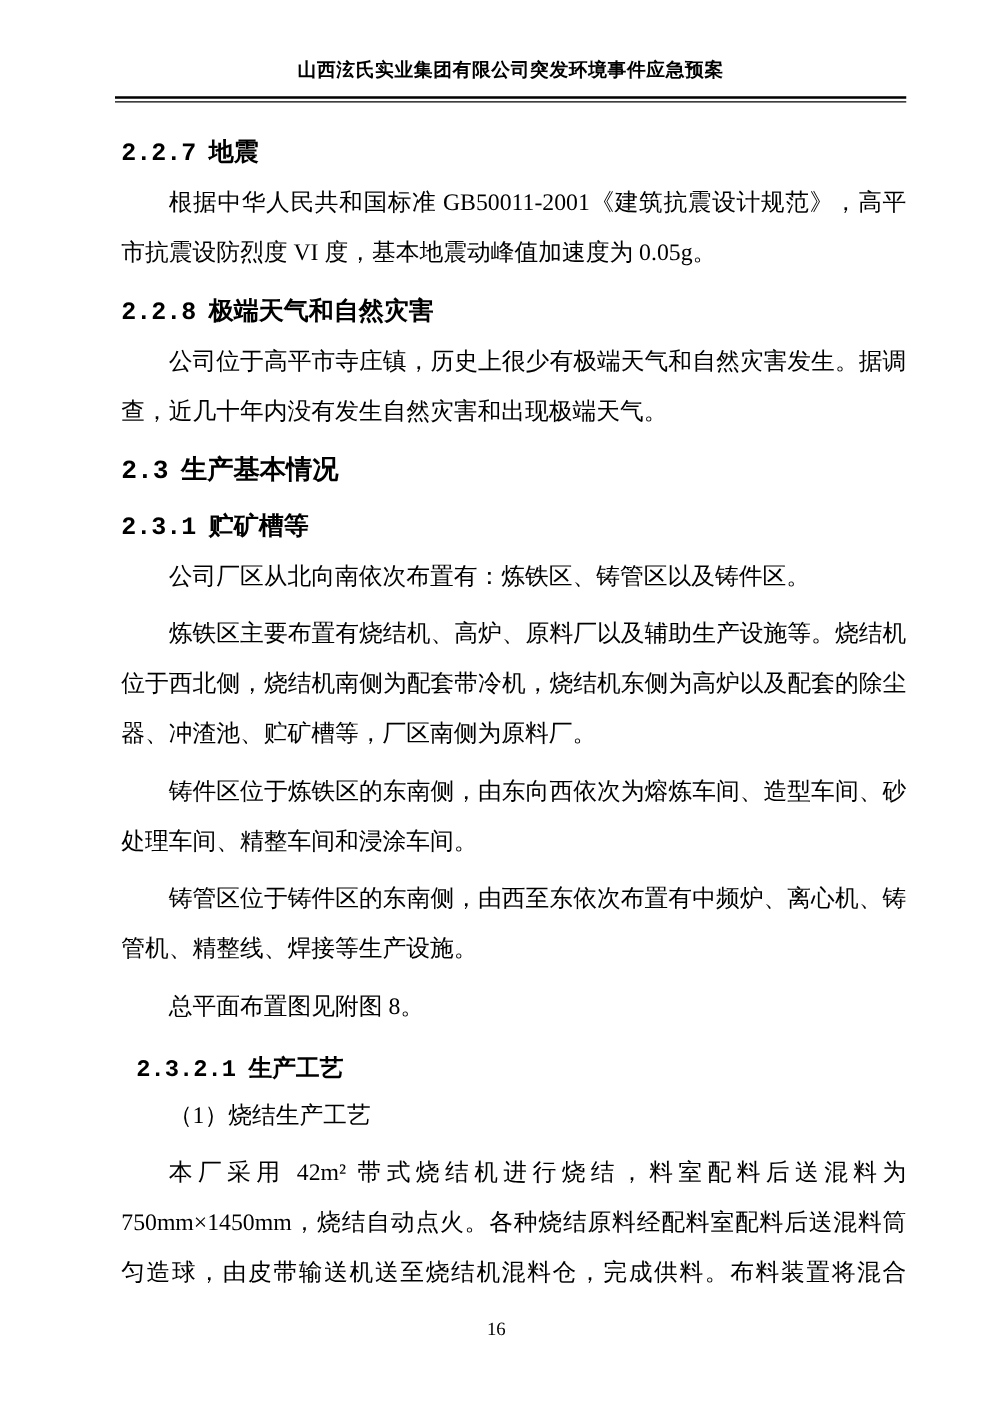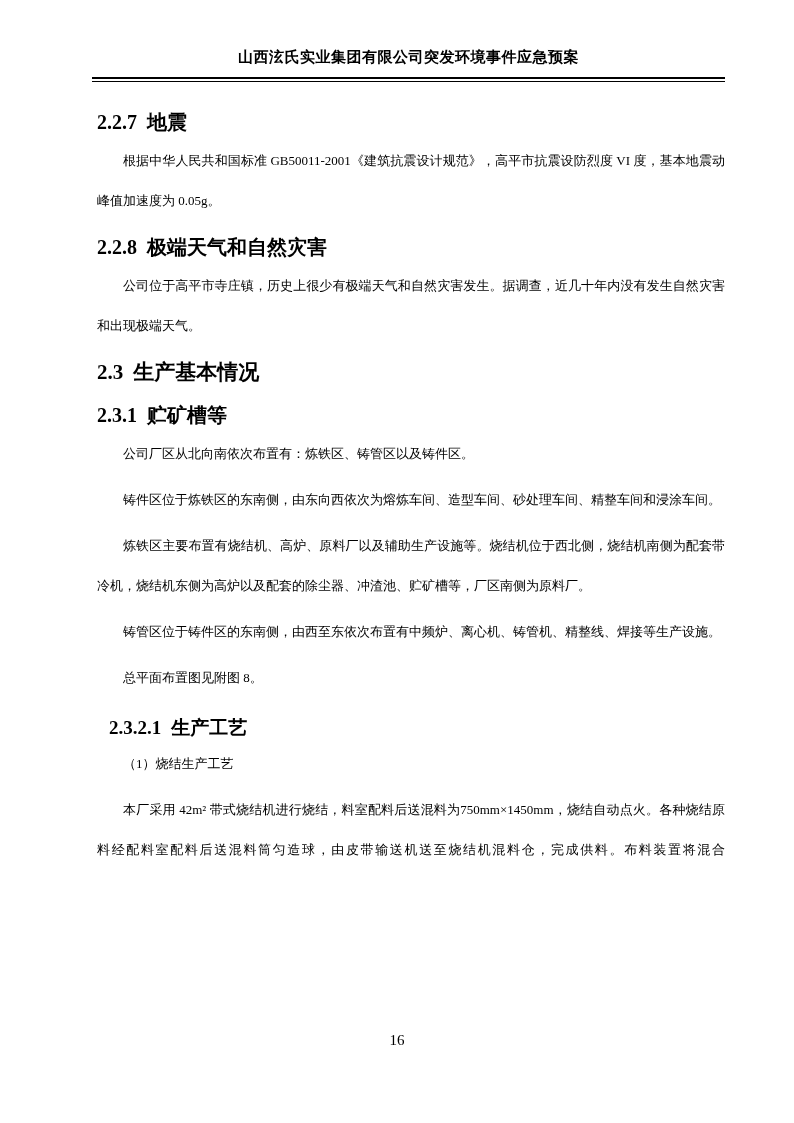--- a/index.html
+++ b/index.html
@@ -56,39 +56,39 @@
   .h3-mid { margin-top: 13px; }
   .h3-sub { margin-top: 16px; }
   .h4 {
     margin: 17px 0 0 12px;
     font-size: 19px;
     line-height: 25px;
     font-weight: bold;
     font-family: "Liberation Sans", "DejaVu Sans", sans-serif;
   }
   .h-num {
-    font-family: Liberation Serif, serif;
+    font-family: Liberation Mono, monospace;
     margin-right: 10px;
   }
   
   .para {
     margin: 6px 0 0 0;
-    font-size: 13px;
+    font-size: 19px;
     line-height: 40px;
     text-align: justify;
     text-indent: 2em;
     font-family: "Liberation Serif", "DejaVu Serif", serif;
   }
   .para.tight { margin-top: 4px; }
   .para.fill-last { text-align-last: justify; }
   
   .doc-footer {
     position: absolute;
     left: 0;
-    top: 1030px;
+    top: 1054px;
     width: 100%;
     text-align: center;
     font-size: 15px;
     line-height: 20px;
     font-family: "Liberation Serif", "DejaVu Serif", serif;
   }
 </style>
 </head>
 <body>
 
@@ -116,23 +116,23 @@
     <div class="h2">
       <span class="h-num">2.3</span><span>生产基本情况</span>
     </div>
 
     <div class="h3 h3-sub">
       <span class="h-num">2.3.1</span><span>贮矿槽等</span>
     </div>
 
     <p class="para">公司厂区从北向南依次布置有：炼铁区、铸管区以及铸件区。</p>
 
+    <p class="para">炼铁区主要布置有烧结机、高炉、原料厂以及辅助生产设施等。烧结机位于西北侧，烧结机南侧为配套带冷机，烧结机东侧为高炉以及配套的除尘器、冲渣池、贮矿槽等，厂区南侧为原料厂。</p>
+
     <p class="para">铸件区位于炼铁区的东南侧，由东向西依次为熔炼车间、造型车间、砂处理车间、精整车间和浸涂车间。</p>
-
-    <p class="para">炼铁区主要布置有烧结机、高炉、原料厂以及辅助生产设施等。烧结机位于西北侧，烧结机南侧为配套带冷机，烧结机东侧为高炉以及配套的除尘器、冲渣池、贮矿槽等，厂区南侧为原料厂。</p>
 
     <p class="para">铸管区位于铸件区的东南侧，由西至东依次布置有中频炉、离心机、铸管机、精整线、焊接等生产设施。</p>
 
     <p class="para">总平面布置图见附图 8。</p>
 
 
     <div class="h4">
       <span class="h-num">2.3.2.1</span><span>生产工艺</span>
     </div>
 

